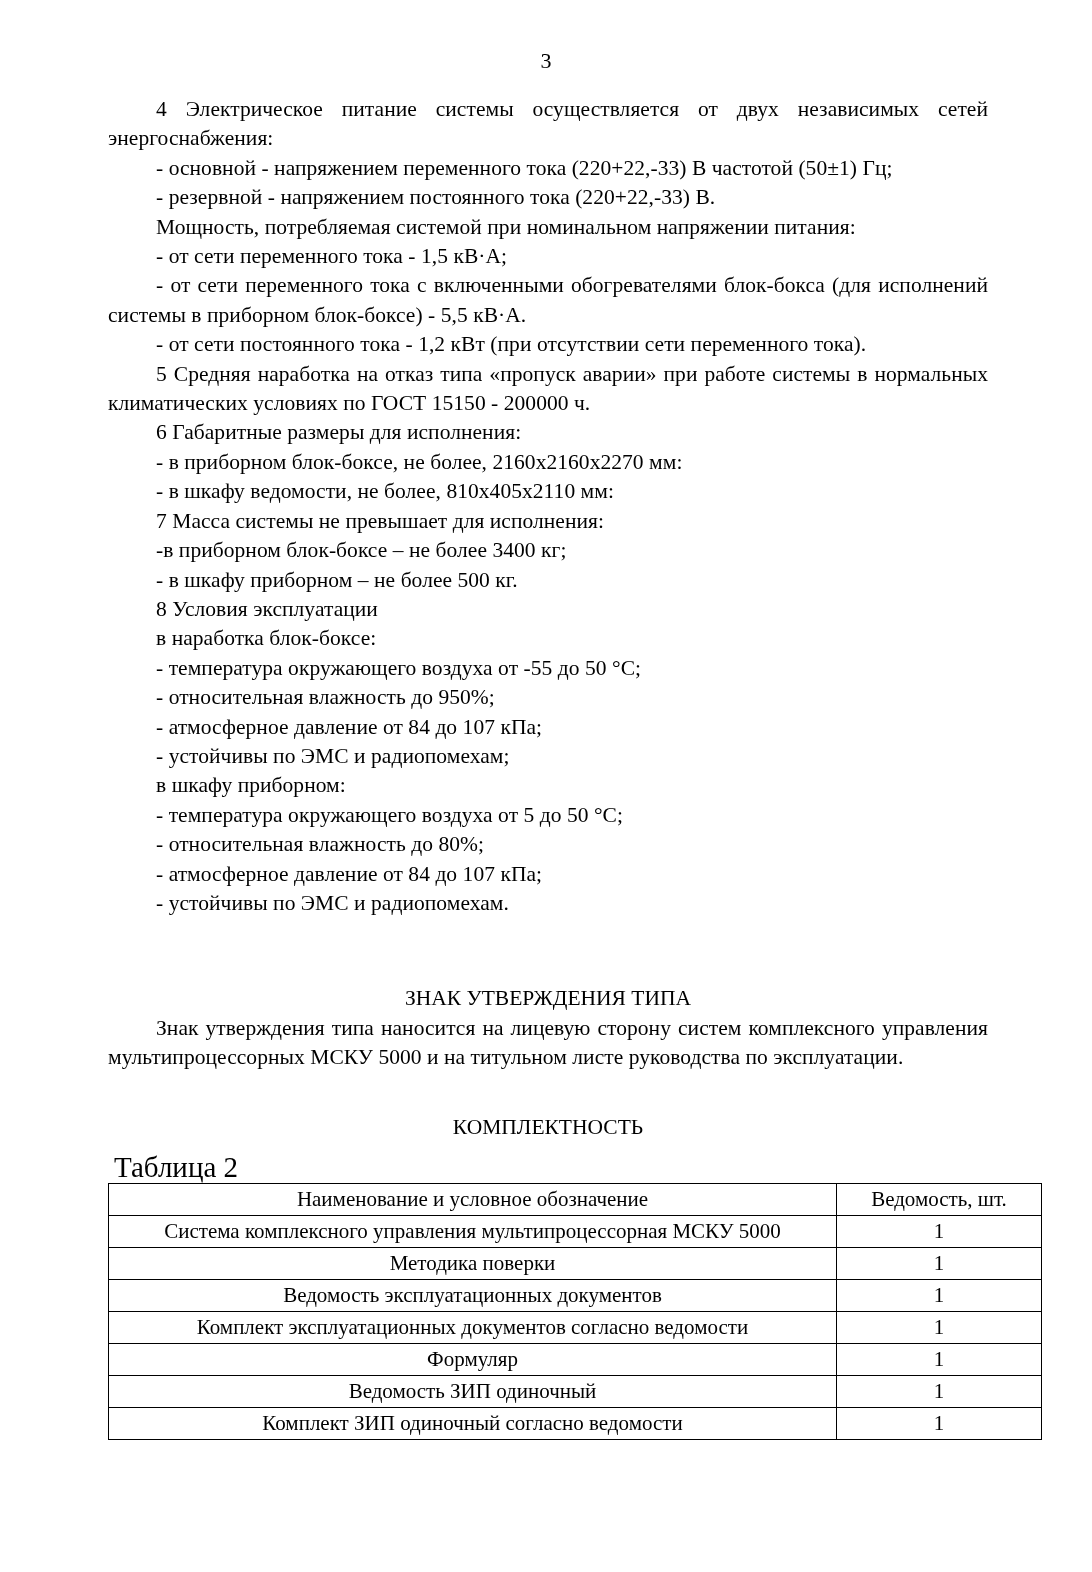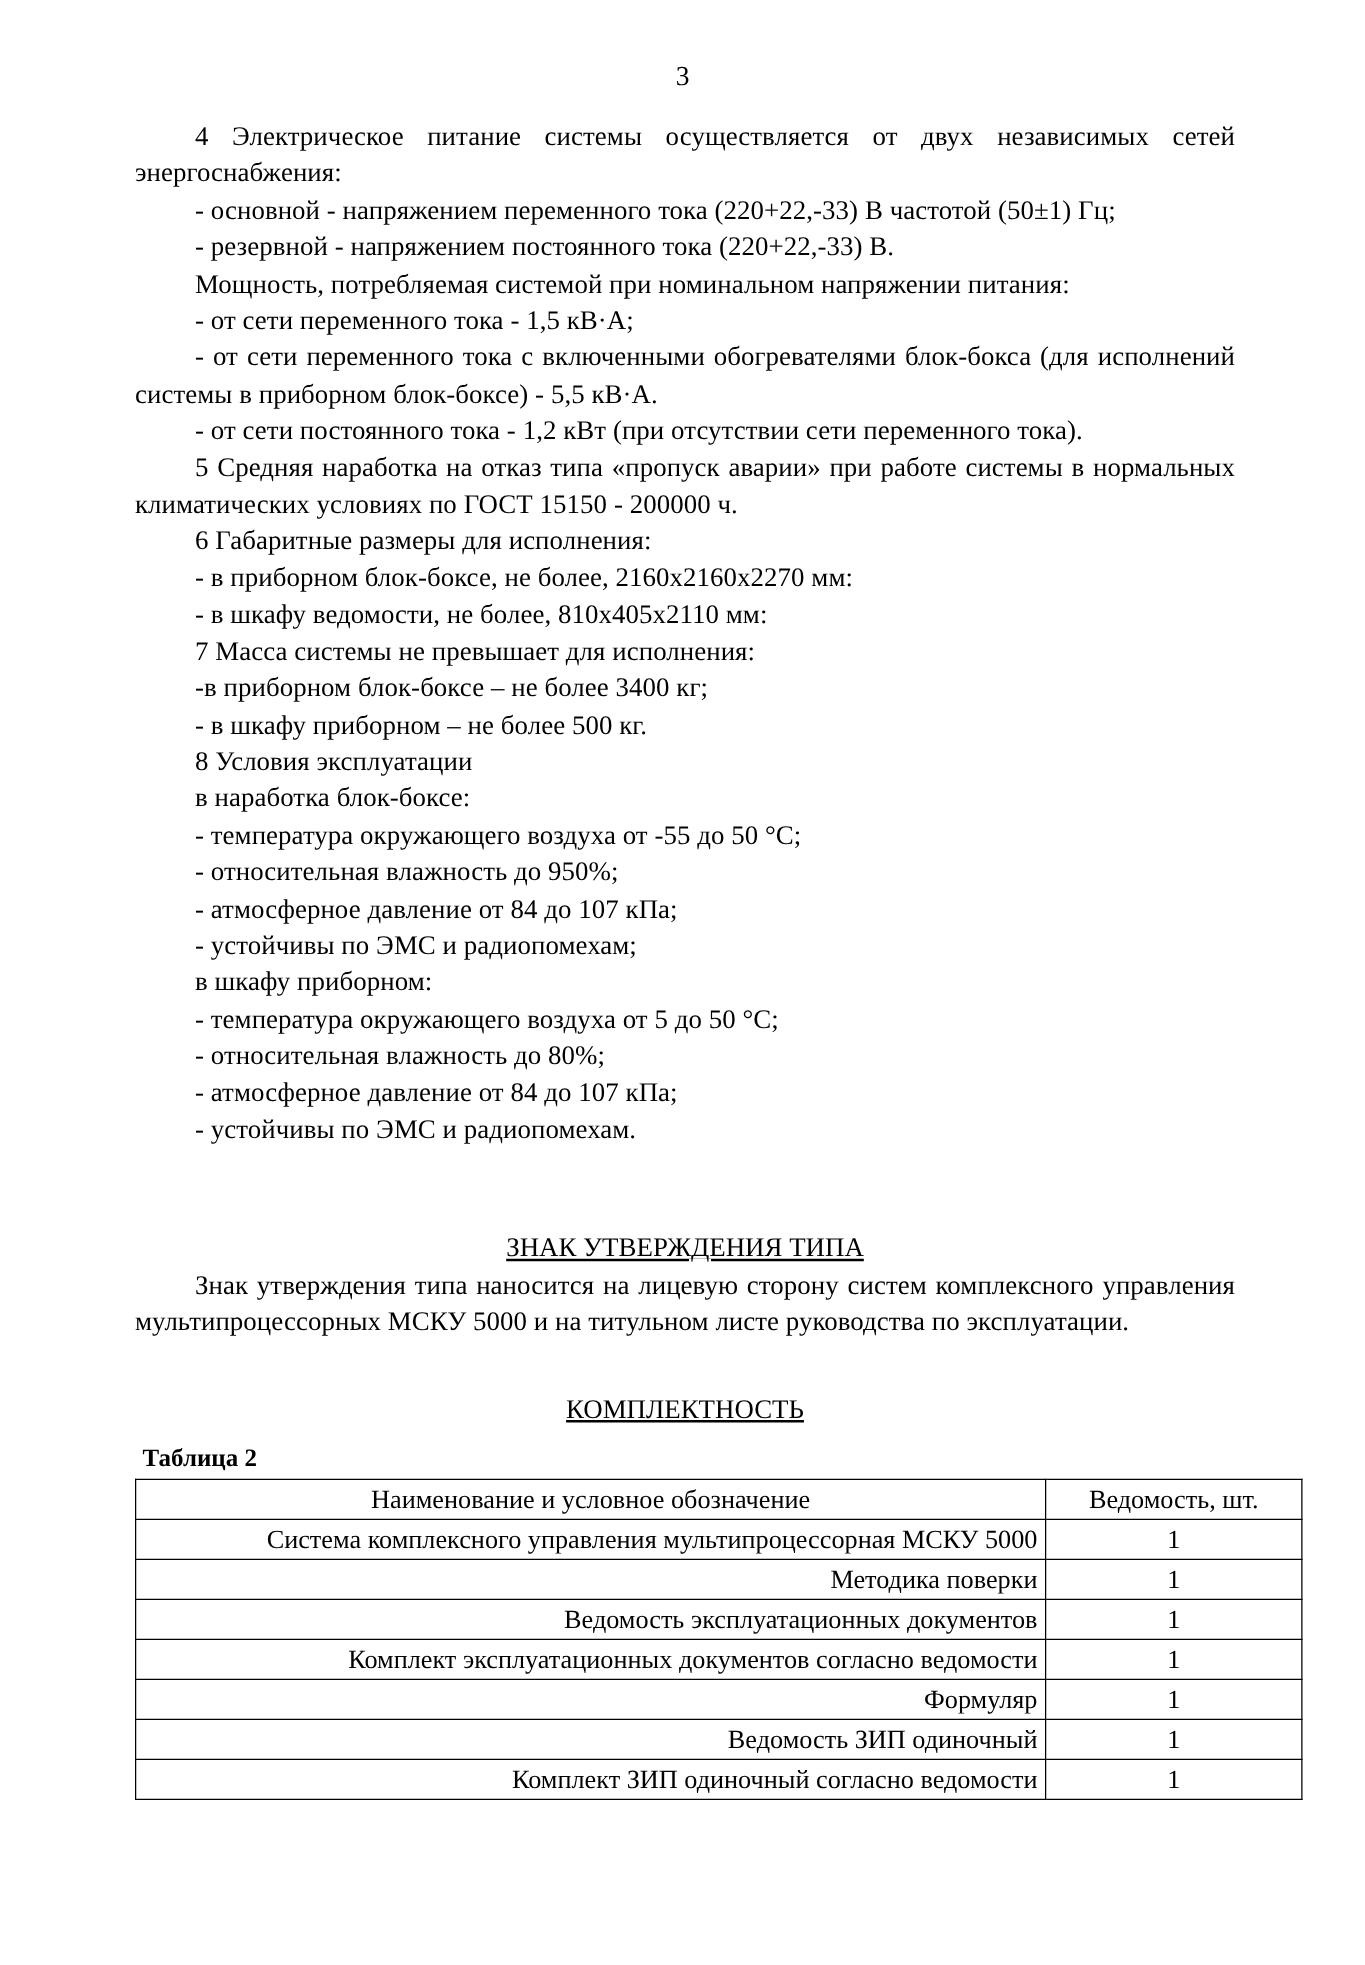--- a/index.html
+++ b/index.html
@@ -47,53 +47,51 @@
   }
   p.para.nojust {
     text-align: left;
   }
   .section-title {
     margin: 0;
     font-size: 21.5px;
     line-height: 29.4px;
     text-align: center;
     font-weight: normal;
-    text-decoration: underline;
   }
   .gap-sm { height: 12px; }
   .gap-md { height: 40px; }
   .gap-lg { height: 56px; }
   .gap-xl { height: 66px; }
 
   
   .table-caption {
     margin: 0;
-    font-size: 20px;
+    font-size: 29px;
     line-height: 26px;
     padding-left: 6px;
-    font-weight: bold;
   }
   table.kit-table {
     border-collapse: collapse;
     width: 934px;
     margin-top: 3px;
     table-layout: fixed;
   }
   table.kit-table td, table.kit-table th {
     border: 1.6px solid #000000;
     font-size: 21px;
     line-height: 24px;
     font-weight: normal;
     padding: 2px 6px 3px 6px;
     height: 26px;
     vertical-align: middle;
   }
   table.kit-table th.c-name { text-align: center; }
   table.kit-table th.c-qty  { text-align: center; width: 192px; }
-  table.kit-table td.c-name { text-align: right; }
+  table.kit-table td.c-name { text-align: center; }
   table.kit-table td.c-qty  { text-align: center; width: 192px; }
 </style>
 </head>
 <body>
 
 <div class="page">
 
   <div class="page-number">3</div>
 
   <div class="body-col">

